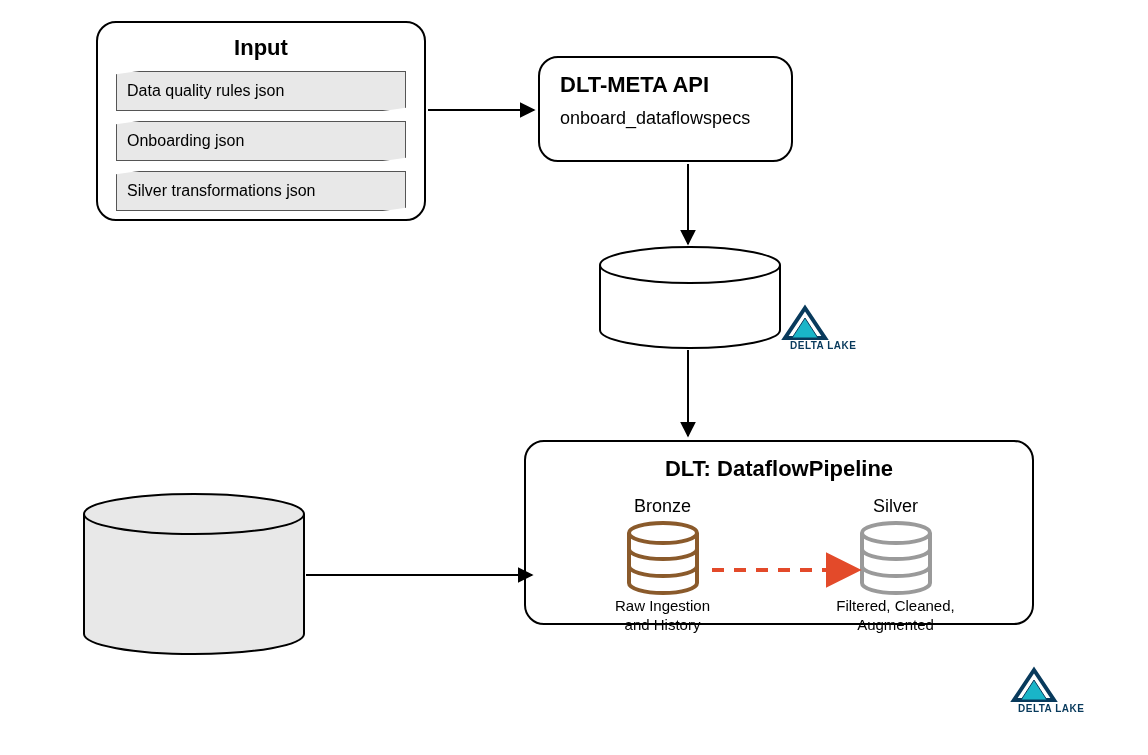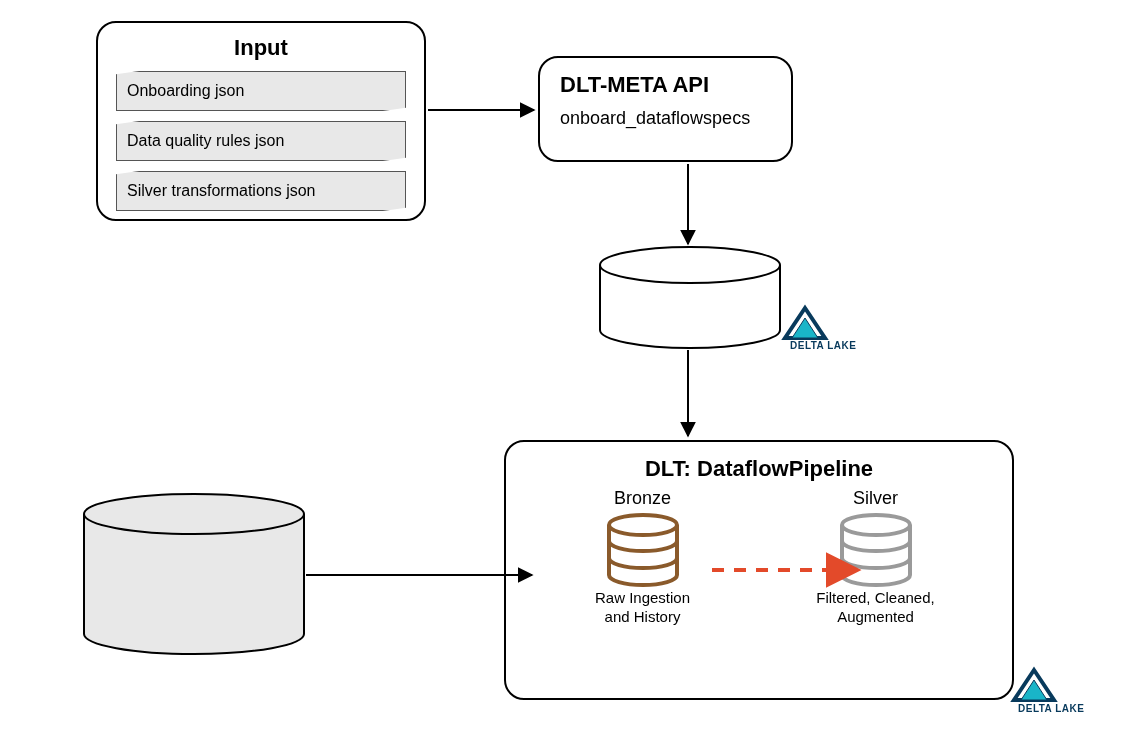--- a/index.html
+++ b/index.html
@@ -57,24 +57,24 @@
   }
   .api-title {
     font-weight: 700;
     font-size: 22px;
     margin-bottom: 10px;
   }
   .api-sub {
     font-size: 18px;
   }
   .pipeline-box {
-    left: 504px;
+    left: 524px;
     top: 440px;
     width: 510px;
-    height: 260px;
+    height: 185px;
     padding: 14px 20px;
   }
   .pipeline-title {
     font-weight: 700;
     font-size: 22px;
     text-align: center;
     margin-bottom: 6px;
   }
   .stages {
     display: flex;
@@ -85,20 +85,21 @@
   }
   .stage {
     display: flex;
     flex-direction: column;
     align-items: center;
     width: 200px;
   }
   .stage-label {
     font-size: 18px;
     margin-bottom: 4px;
+    margin-top: 8px;
   }
   .stage-desc {
     font-size: 15px;
     text-align: center;
     margin-top: 0;
     line-height: 1.25;
   }
   
   svg.overlay {
     position: absolute;
@@ -130,22 +131,22 @@
     line-height: 1.25;
   }
 </style>
 </head>
 <body>
 
 <div class="canvas">
 
   <div class="box input-box">
     <div class="input-title">Input</div>
+    <div class="note">Data quality rules json</div>
     <div class="note">Onboarding json</div>
-    <div class="note">Data quality rules json</div>
     <div class="note">Silver transformations json</div>
   </div>
 
   <div class="box api-box">
     <div class="api-title">DLT-META API</div>
     <div class="api-sub">onboard_dataflowspecs</div>
   </div>
 
   <div class="dfspec-text">DataflowSpec</div>
 

